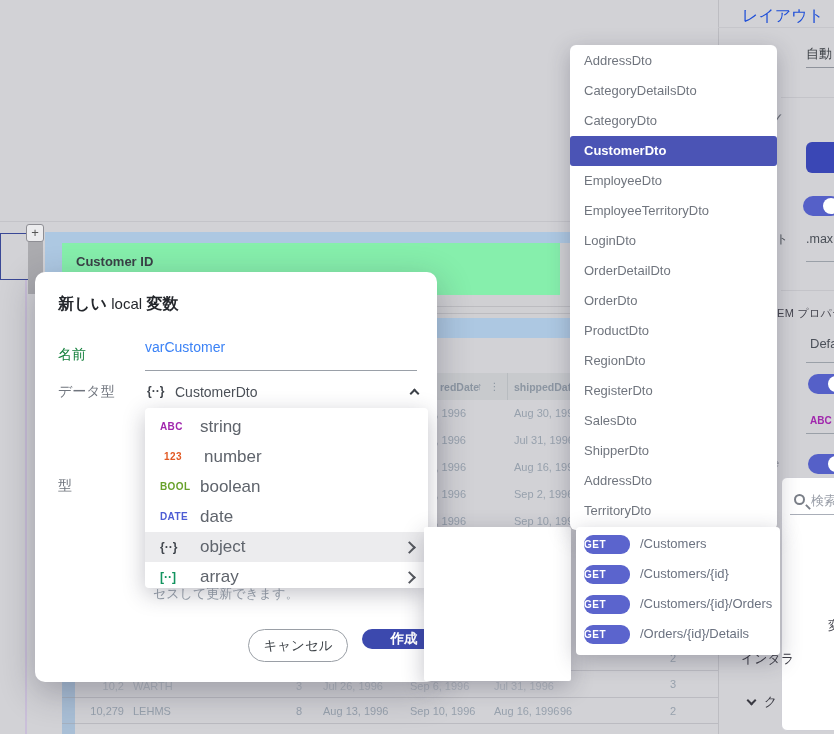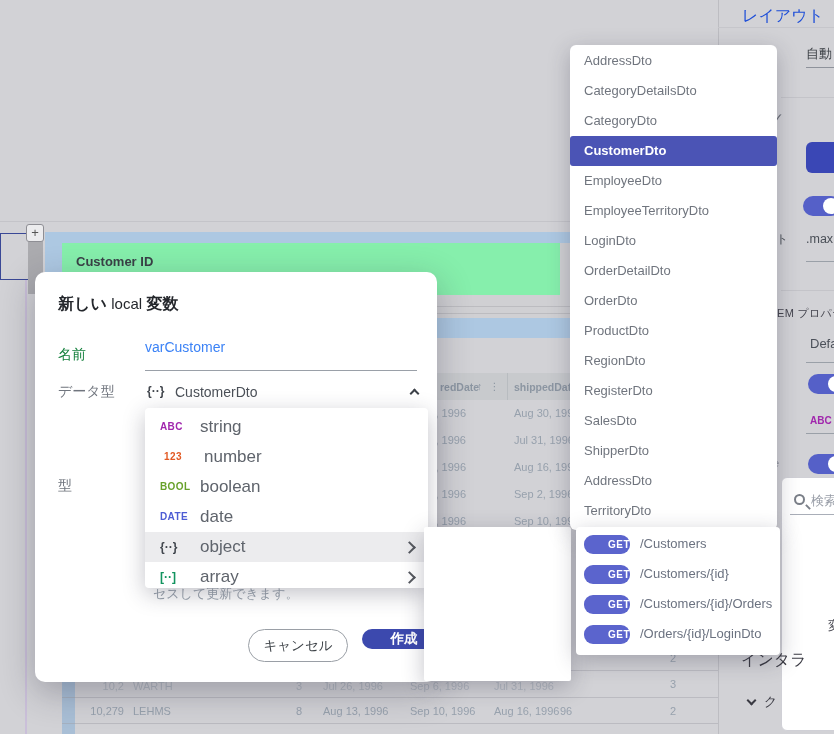--- a/index.html
+++ b/index.html
@@ -17,21 +17,21 @@
   .toggle:after{content:"";position:absolute;right:2px;top:2px;width:16px;height:16px;border-radius:50%;background:#fff}
   
   .mag{width:11px;height:11px;border:2px solid #7a7f88;border-radius:50%}
   .mag:after{content:"";position:absolute;left:9px;top:10px;width:6px;height:2px;background:#7a7f88;transform:rotate(45deg)}
   
   .dto-item{left:570px;width:207px;height:30px;line-height:30px;padding-left:14px;font-size:13px;color:#70757e;cursor:pointer}
   .dto-item.sel{background:#4b54b5;color:#fff;font-weight:bold;border-radius:3px}
   
   .ep-row{left:576px;width:204px;height:30px;line-height:30px}
   .ep-badge{position:absolute;left:8px;top:6px;width:46px;height:19px;line-height:19px;border-radius:9px;
-            background:#5b64cd;color:#fff;font-size:10px;font-weight:bold;letter-spacing:.5px;text-align:right}
+            background:#5b64cd;color:#fff;font-size:10px;font-weight:bold;letter-spacing:.5px;text-align:left}
   .ep-path{position:absolute;left:64px;font-size:13px;color:#6b7280}
   
   .type-row{left:145px;width:283px;height:30px;line-height:30px;cursor:pointer}
   .type-row.hl{background:#ececee}
   .type-row .badge{position:absolute;left:15px;width:38px;font-size:10px;font-weight:bold;letter-spacing:.4px}
   .type-row .bic{position:absolute;left:15px;font-size:12px;font-weight:bold}
   .type-row .lbl{position:absolute;left:55px;font-size:17px;color:#5f646c}
   .type-row .chev{position:absolute;right:14px;top:11px;color:#55585e}
   .c-abc{color:#a127ad}.c-num{color:#e25a24}.c-bool{color:#68a12b}.c-date{color:#4d5cd4}.c-obj{color:#41464d}.c-arr{color:#12945f}
   
@@ -131,21 +131,21 @@
   <div class="abs toggle" style="left:808px;top:454px"></div>
   <span class="abs" style="left:770px;top:457px;font-size:11px;color:#8a8f98">.e</span>
 
   <div class="abs" style="left:781px;top:477px;width:60px;height:254px;background:#fff;border:1px solid #d0d0d6;border-radius:6px">
     <span class="abs mag" style="left:12px;top:16px"></span>
     <span class="abs" style="left:29px;top:14px;font-size:13px;color:#979ca6">検索</span>
     <div class="abs uline" style="left:8px;top:36px;width:44px;background:#a9aeb8"></div>
     <span class="abs" style="left:46px;top:139px;font-size:13px;color:#4c4c55">変</span>
   </div>
 
-  <span class="abs" style="left:741px;top:650px;font-size:16px;color:#3a3a43">インタラ</span>
+  <span class="abs" style="left:741px;top:650px;font-size:13px;color:#3a3a43">インタラ</span>
   <span class="abs chev d" style="left:748px;top:697px;color:#3a3a43"></span>
   <span class="abs" style="left:764px;top:693px;font-size:13px;color:#3a3a43">ク</span>
 
   <div class="abs" style="left:35px;top:272px;width:402px;height:410px;background:#fff;border-radius:10px;box-shadow:0 10px 35px rgba(30,30,50,.3);z-index:10">
     <div class="abs" style="left:23px;top:22px;font-size:16px;color:#24272c">
       <span style="font-weight:bold">新しい</span>
       <span style="font-weight:400;font-size:15px">local</span>
       <span style="font-weight:bold">変数</span>
     </div>
 
@@ -228,16 +228,16 @@
   <div class="ep-row abs" style="top:559px;z-index:33">
     <span class="ep-badge">GET</span>
     <span class="ep-path">/Customers/{id}</span>
   </div>
   <div class="ep-row abs" style="top:589px;z-index:33">
     <span class="ep-badge">GET</span>
     <span class="ep-path">/Customers/{id}/Orders</span>
   </div>
   <div class="ep-row abs" style="top:619px;z-index:33">
     <span class="ep-badge">GET</span>
-    <span class="ep-path">/Orders/{id}/LoginDto</span>
+    <span class="ep-path">/Orders/{id}/Details</span>
   </div>
 
 </div>
 
 </body></html>

